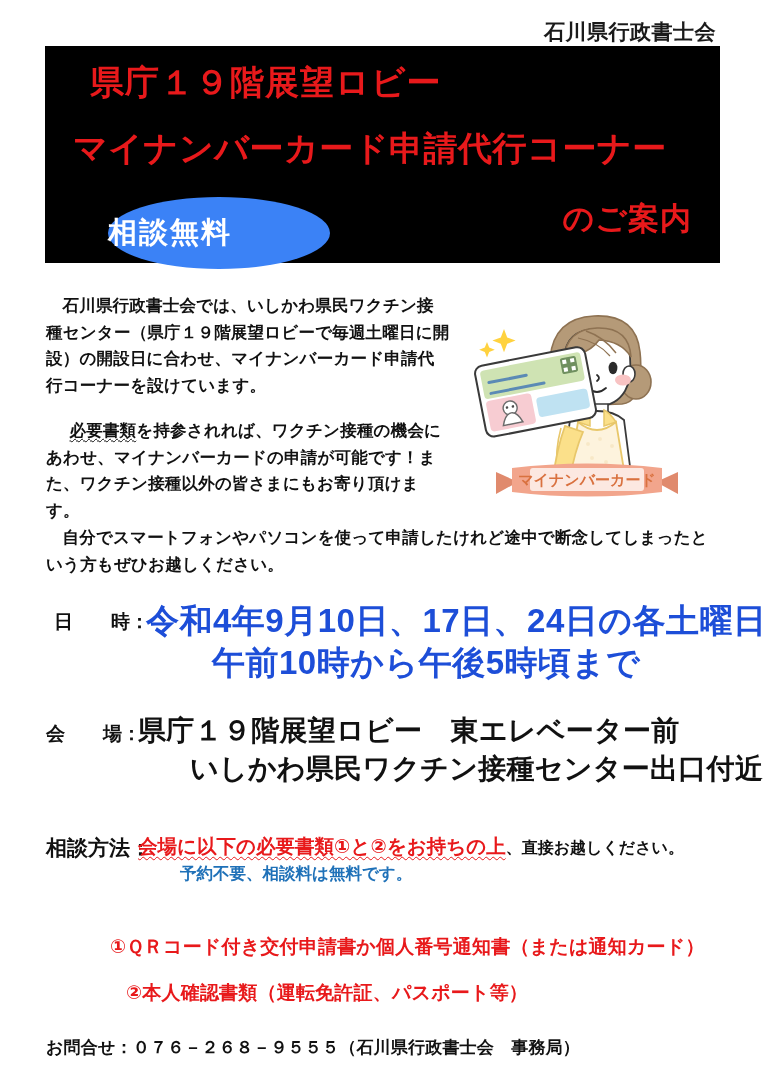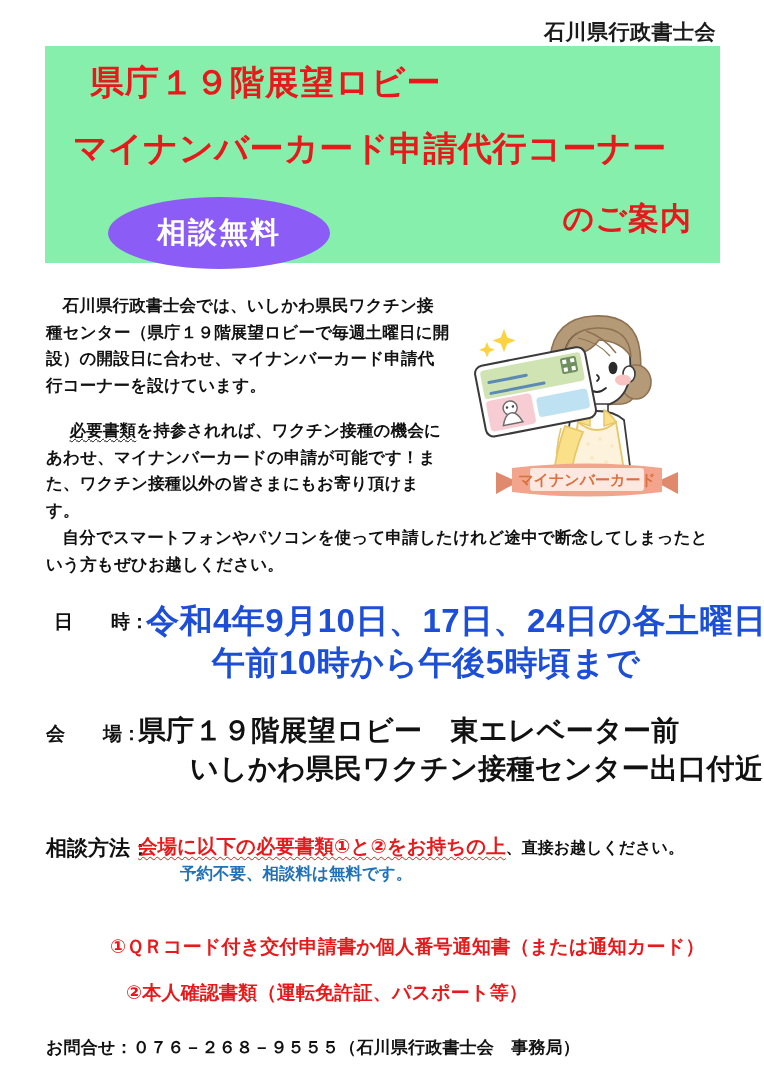--- a/index.html
+++ b/index.html
@@ -27,21 +27,21 @@
     color: #1a1a1a;
   }
 
   
   .title-banner {
     position: absolute;
     left: 45px;
     top: 46px;
     width: 675px;
     height: 217px;
-    background: #86efac;
+    background: #000000;
   }
   .title-line1 {
     position: absolute;
     left: 45px;
     top: 14px;
     font-size: 34px;
     font-weight: bold;
     color: #e8191b;
     letter-spacing: 1px;
   }
@@ -64,25 +64,24 @@
     letter-spacing: 1px;
   }
 
   
   .free-badge {
     position: absolute;
     left: 108px;
     top: 197px;
     width: 222px;
     height: 72px;
-    background: #8b5cf6;
+    background: #3b82f6;
     border-radius: 50%;
     display: flex;
     align-items: center;
-    justify-content: center;
   }
   .free-badge-label {
     color: #ffffff;
     font-size: 29px;
     font-weight: bold;
     letter-spacing: 2px;
   }
 
   
   .intro-col {

